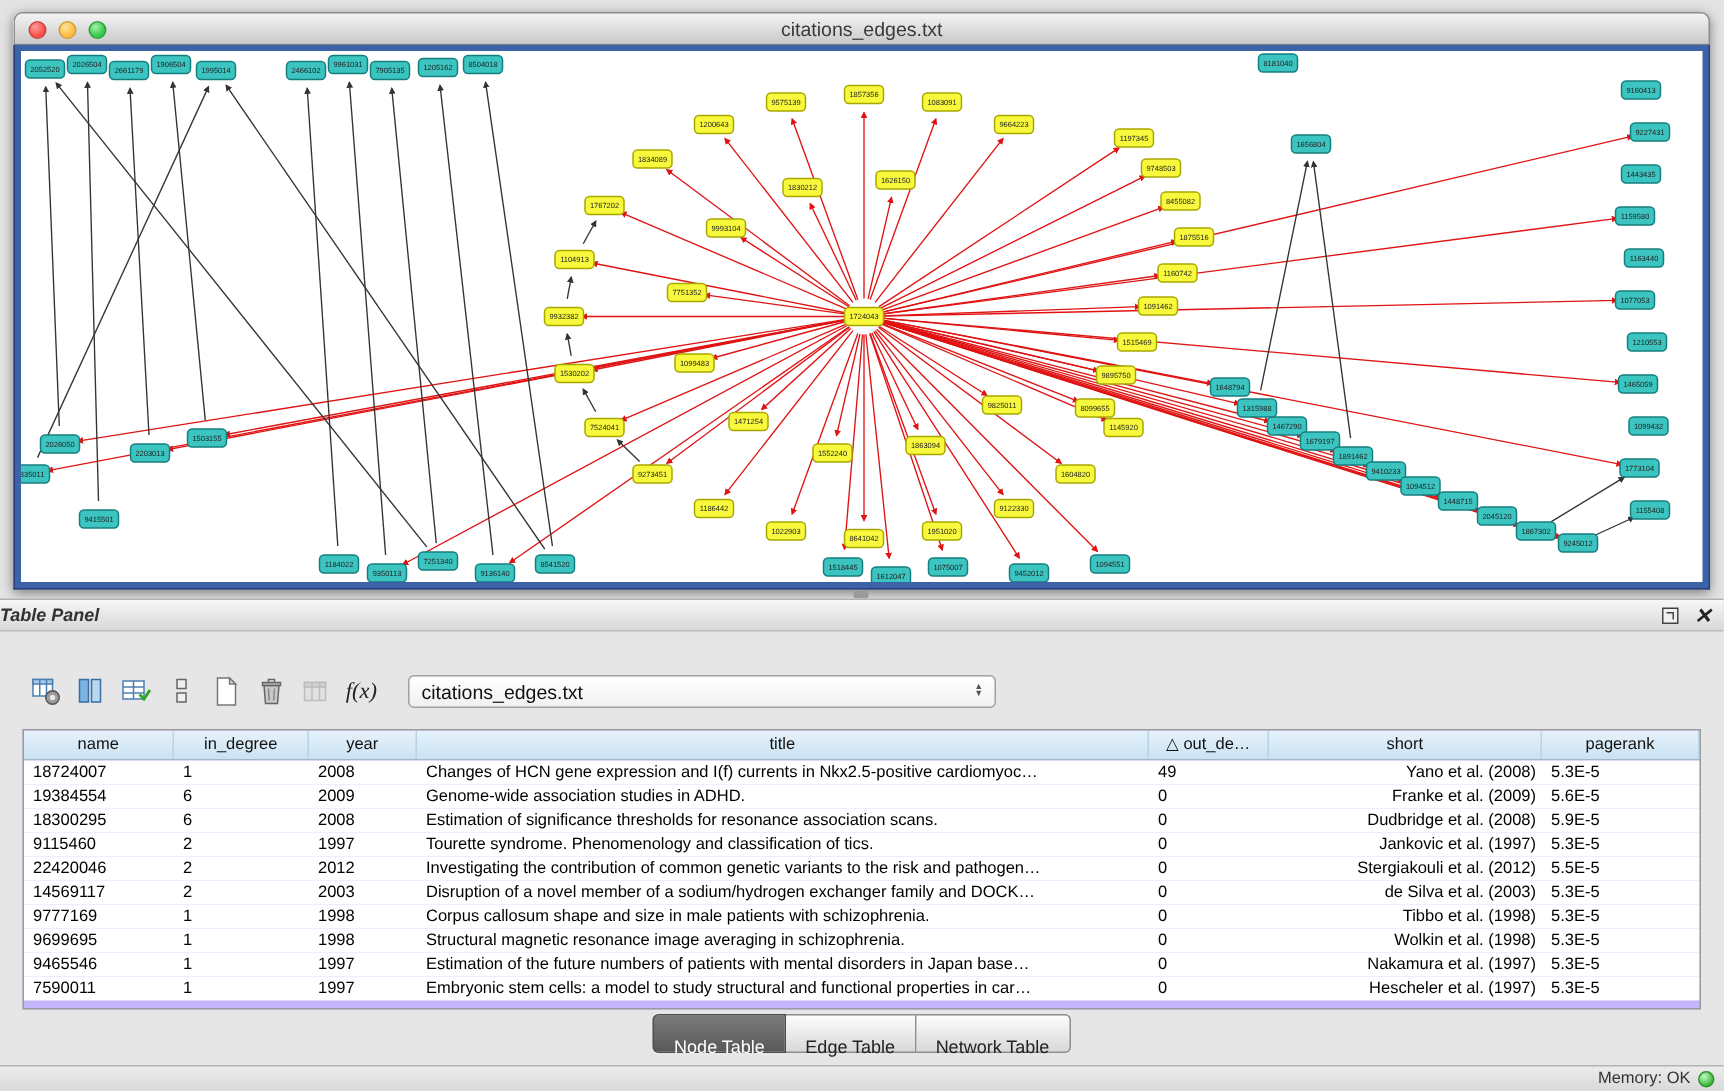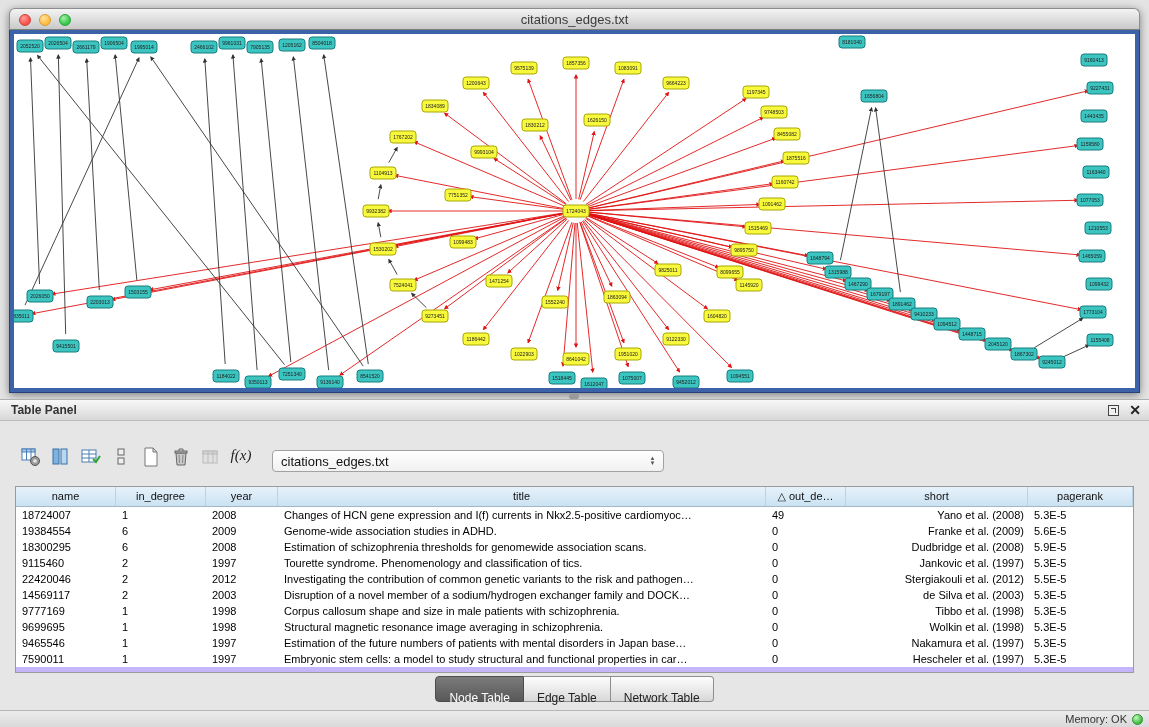--- a/index.html
+++ b/index.html
@@ -48,34 +48,35 @@
   
   .table-panel {
     position: absolute; left: 0; top: 399px; width: 1149px; height: 311px;
     background: #e6e6e6; border-top: 1px solid #b0b0b0;
   }
   .panel-header {
     height: 21px;
     background: linear-gradient(#f7f7f7, #d8d8d8);
     border-bottom: 1px solid #bcbcbc;
     font-size: 12px; font-weight: bold; color: #333;
-    line-height: 20px; padding-left: 11px;
+    line-height: 20px; padding-left: 0;
     position: relative;
+    font-style: italic;
   }
   .panel-header-icons { position: absolute; right: 8px; top: 0; height: 21px; display: flex; align-items: center; gap: 10px; }
   .float-icon { width: 11px; height: 11px; border: 1px solid #444; position: relative; background:#f0f0f0; cursor: pointer; }
   .float-icon::after { content:""; position:absolute; left:2px; top:2px; width:4px; height:4px; border-top:1px solid #444; border-right:1px solid #444; }
   .close-x { font-size: 14px; font-weight: bold; color: #222; cursor: pointer; line-height: 11px; }
 
   .toolbar {
     position: absolute; left: 16px; top: 46px; height: 30px; right: 16px;
     display: flex; align-items: center;
   }
   .tool-btn {
-    width: 30px; height: 28px; display: flex; align-items: flex-start; justify-content: center;
+    width: 30px; height: 28px; display: flex; align-items: center; justify-content: center;
     border-radius: 3px; cursor: pointer;
   }
   .fx { font-family: "Liberation Serif", serif; font-style: italic; font-size: 15px; color: #222; }
   .combo {
     margin-left: 16px; width: 392px; height: 22px;
     background: linear-gradient(#ffffff, #f1f1f1);
     border: 1px solid #a2a2a2; border-radius: 4px;
     display: flex; align-items: center; font-size: 13px; color: #111;
     padding-left: 8px; position: relative; cursor: pointer;
   }
@@ -709,21 +710,21 @@
           <div class="td">2009</div>
           <div class="td">Genome-wide association studies in ADHD.</div>
           <div class="td">0</div>
           <div class="td center">Franke et al. (2009)</div>
           <div class="td">5.6E-5</div>
         </div>
         <div class="trow">
           <div class="td">18300295</div>
           <div class="td">6</div>
           <div class="td">2008</div>
-          <div class="td">Estimation of schizophrenia thresholds for genomewide association scans.</div>
+          <div class="td">Estimation of significance thresholds for resonance association scans.</div>
           <div class="td">0</div>
           <div class="td center">Dudbridge et al. (2008)</div>
           <div class="td">5.9E-5</div>
         </div>
         <div class="trow">
           <div class="td">9115460</div>
           <div class="td">2</div>
           <div class="td">1997</div>
           <div class="td">Tourette syndrome. Phenomenology and classification of tics.</div>
           <div class="td">0</div>

